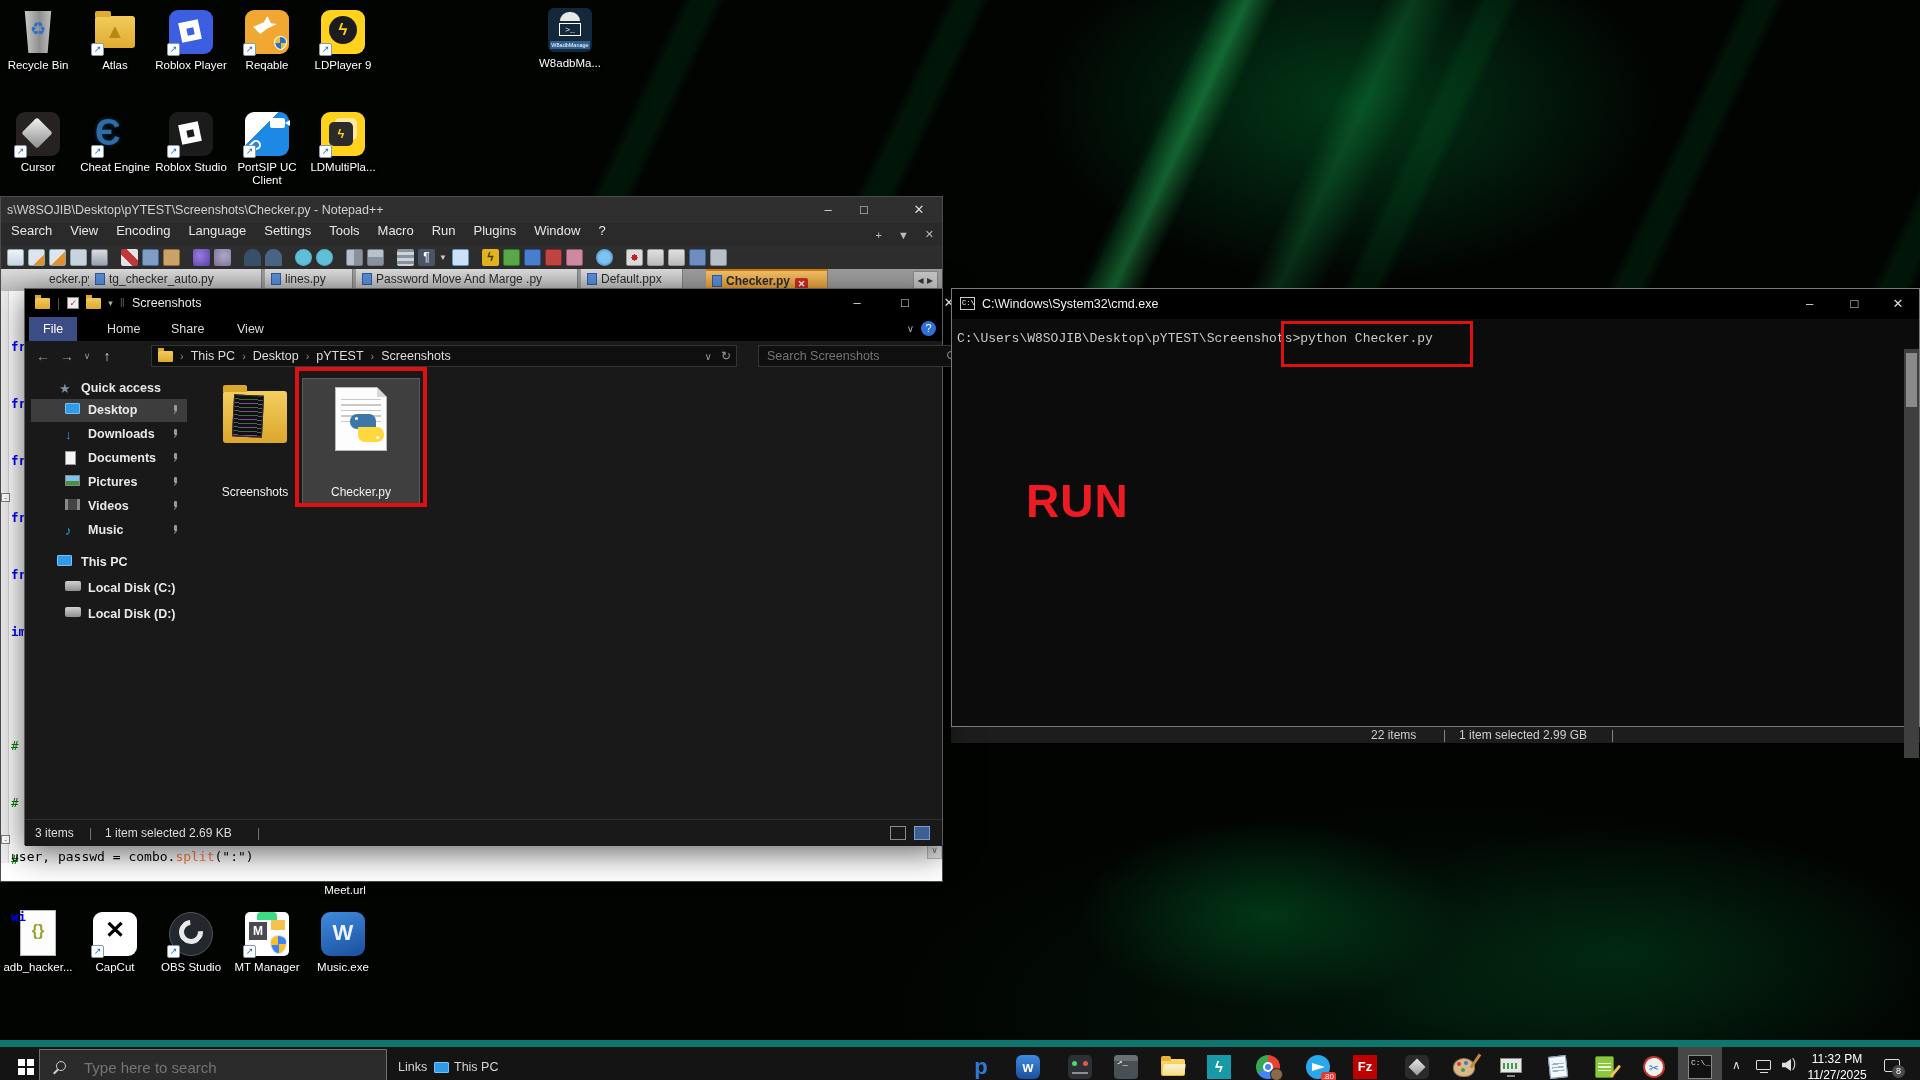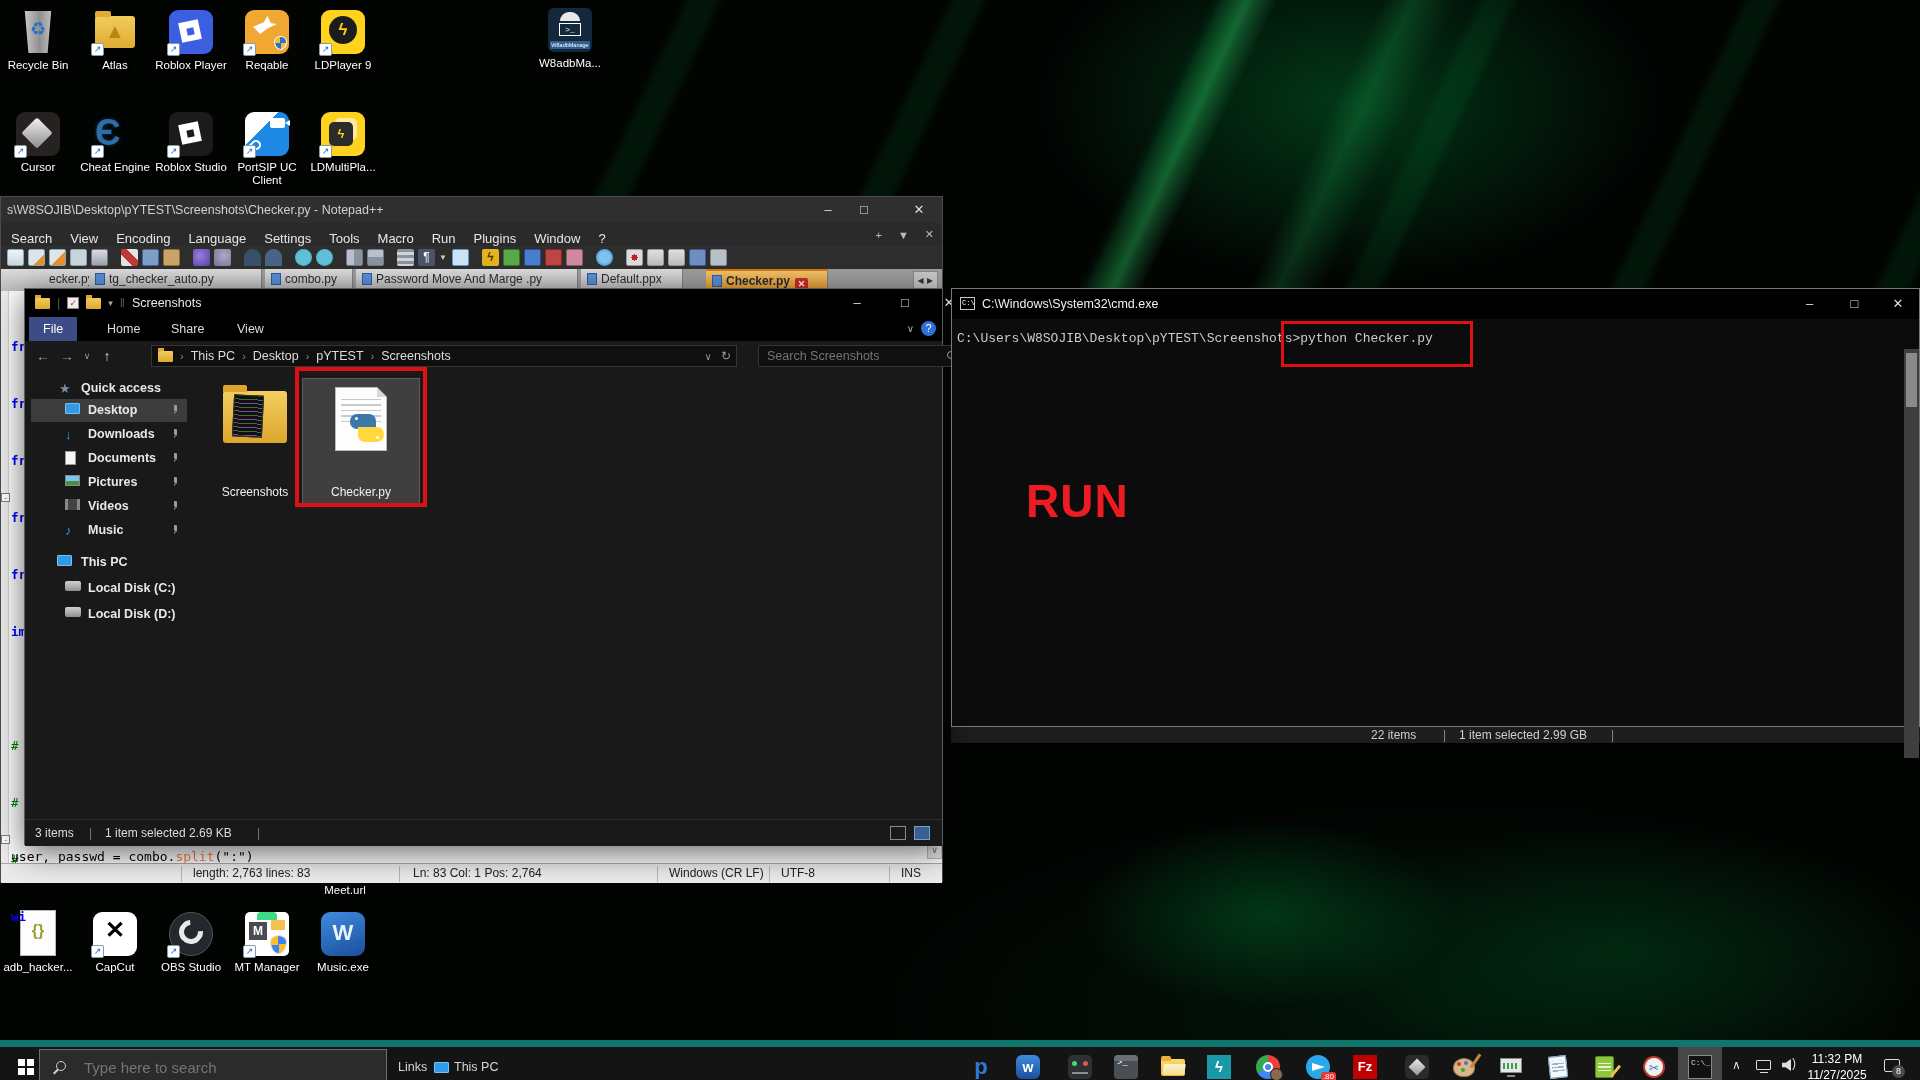--- a/index.html
+++ b/index.html
@@ -44,21 +44,21 @@
   .py-a{position:absolute;left:0;top:0;width:26px;height:15px;background:#3b77a9;border-radius:7px 7px 0 7px;}
   .py-b{position:absolute;left:8px;top:13px;width:26px;height:15px;background:#ffd83d;border-radius:0 7px 7px 7px;}
 
   
   .winbtn{position:absolute;top:0;height:100%;text-align:center;color:#ddd;font-size:13px;}
   .winbtn span{line-height:26px;}
 
   
   #npp{left:0;top:196px;width:943px;height:686px;background:#fff;border:1px solid #4c4c4c;z-index:2;}
   .npp-title{position:absolute;left:0;top:0;width:100%;height:26px;background:#2f2f2f;color:#cfcfcf;font-size:12.5px;line-height:26px;padding-left:6px;white-space:nowrap;}
-  .npp-menu{position:absolute;left:0;top:26px;width:100%;height:23px;background:#2a2a2a;color:#e6e6e6;font-size:13px;display:flex;align-items:flex-end;gap:18px;padding-left:10px;}
+  .npp-menu{position:absolute;left:0;top:26px;width:100%;height:23px;background:#2a2a2a;color:#e6e6e6;font-size:13px;display:flex;align-items:flex-start;gap:18px;padding-left:10px;}
   .npp-menu span{cursor:default;}
   .npp-menu-right{position:absolute;right:8px;top:26px;height:23px;display:flex;gap:16px;color:#bbb;font-size:11px;align-items:center;z-index:3;}
   .npp-toolbar{position:absolute;left:0;top:49px;width:100%;height:23px;background:#2e2e2e;display:flex;align-items:center;gap:4px;padding-left:6px;}
   .tbi{width:17px;height:17px;border-radius:2px;flex:0 0 auto;}
   .tbsep{width:5px;height:17px;flex:0 0 auto;}
   .npp-tabs{position:absolute;left:0;top:72px;width:100%;height:22px;background:#9d9d9d;}
   .tab{position:absolute;top:0;height:22px;background:linear-gradient(#dcdcdc,#bdbdbd);border-right:1px solid #7f7f7f;color:#2b2b2b;font-size:12px;line-height:21px;padding:0 6px;white-space:nowrap;overflow:hidden;}
   .tab .tdoc{display:inline-block;width:10px;height:12px;background:#5a8fd6;border:1px solid #2d5da8;vertical-align:-2px;margin-right:4px;}
   .tab.active{background:linear-gradient(#f5c26a,#e89b2e);border-top:2px solid #d27c0a;font-weight:bold;}
   .tab-close{display:inline-block;width:13px;height:13px;background:#d02b20;color:#fff;font-size:9px;line-height:13px;text-align:center;border-radius:2px;vertical-align:-2px;margin-left:5px;}
@@ -370,21 +370,21 @@
       <span class="tbsep"></span>
       <span class="tbi" style="background:radial-gradient(circle 5px at 50% 50%,#c42222 60%,#dcdcdc 62%);border:1px solid #999;"></span>
       <span class="tbi" style="background:linear-gradient(#e0e0e0,#bdbdbd);border:1px solid #999;"></span>
       <span class="tbi" style="background:linear-gradient(#e0e0e0,#bdbdbd);border:1px solid #999;"></span>
       <span class="tbi" style="background:#6f8fc0;border:1px solid #3a5f95;"></span>
       <span class="tbi" style="background:#b8c0c8;border:1px solid #889;"></span>
     </div>
     <div class="npp-tabs">
       <span class="tab" style="left:0;width:93px;padding-left:48px;"><span>ecker.py</span></span>
       <span class="tab" style="left:88px;width:173px;"><span class="tdoc"></span><span>tg_checker_auto.py</span></span>
-      <span class="tab" style="left:264px;width:88px;"><span class="tdoc"></span><span>combo.py</span></span>
+      <span class="tab" style="left:264px;width:88px;"><span class="tdoc"></span><span>lines.py</span></span>
       <span class="tab" style="left:355px;width:222px;"><span class="tdoc"></span><span>Password Move And Marge .py</span></span>
       <span class="tab" style="left:580px;width:102px;"><span class="tdoc"></span><span>Default.ppx</span></span>
       <span class="tab active" style="left:705px;width:122px;"><span class="tdoc"></span><span>Checker.py</span><span class="tab-close"><span>✕</span></span></span>
       <span class="tab-arrows"><span>◂ ▸</span></span>
     </div>
     <div class="npp-edit">
       <div class="fold-margin"></div>
       <div class="codecol">
         <div class="cl-k">fr</div>
         <div class="cl-k">fr</div>
@@ -415,32 +415,20 @@
         
         
         
       </div>
       <div class="fold-box" style="top:202px;"><span>-</span></div>
       <div class="fold-box" style="top:544px;"><span>-</span></div>
       <div class="npp-lastline">
         <span class="cl-p">user, passwd = combo.</span><span class="cl-f">split</span><span class="cl-p">(":")</span>
       </div>
       <div class="npp-vsb"><span>∨</span></div>
-    </div>
-    <div class="npp-status">
-      <span class="sep" style="left:180px;"></span>
-      <span style="position:absolute;left:192px;top:2px;">length: 2,763    lines: 83</span>
-      <span class="sep" style="left:398px;"></span>
-      <span style="position:absolute;left:412px;top:2px;">Ln: 83    Col: 1    Pos: 2,764</span>
-      <span class="sep" style="left:656px;"></span>
-      <span style="position:absolute;left:668px;top:2px;">Windows (CR LF)</span>
-      <span class="sep" style="left:768px;"></span>
-      <span style="position:absolute;left:780px;top:2px;">UTF-8</span>
-      <span class="sep" style="left:888px;"></span>
-      <span style="position:absolute;left:900px;top:2px;">INS</span>
     </div>
   </div>
 
   <div class="abs" id="explorer">
     <div class="ex-title">
       <div class="ex-qat">
         <span class="mini-folder"></span>
         <span style="color:#555;">|</span>
         <span style="width:12px;height:12px;background:#eee;border:1px solid #888;color:#c33;font-size:9px;line-height:11px;text-align:center;">✓</span>
         <span class="mini-folder"></span>

